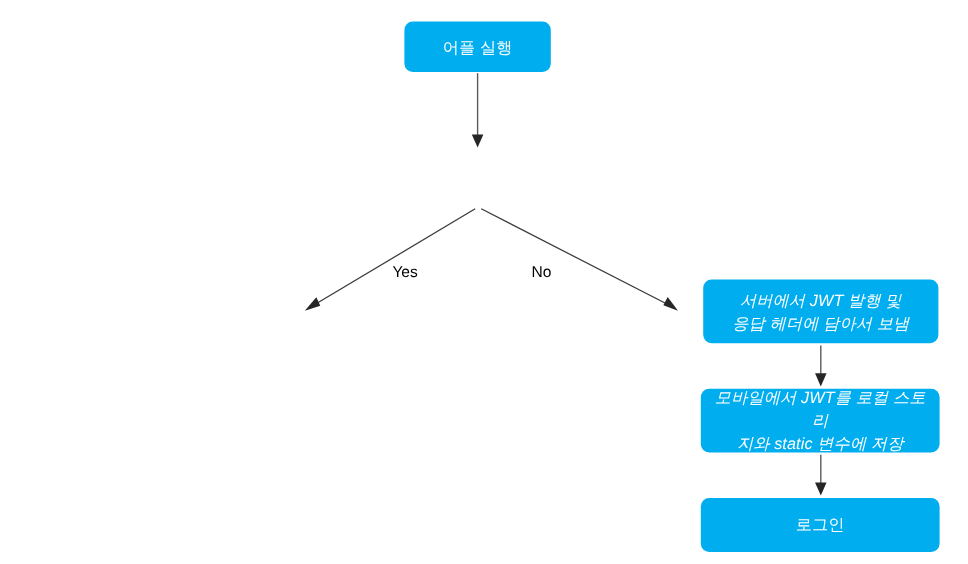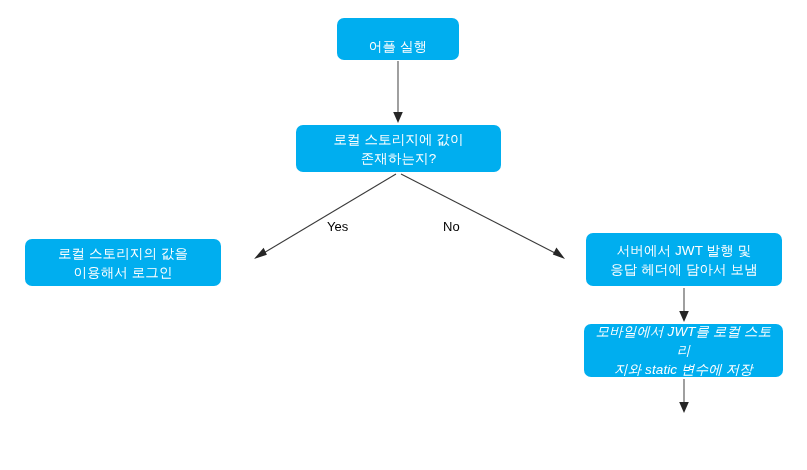--- a/index.html
+++ b/index.html
@@ -92,42 +92,37 @@
       <line class="arrow-line" x1="684" y1="288" x2="684" y2="314"></line>
       <polygon class="arrow-head" points="684,322 679.2,311 688.8,311"></polygon>
     </g>
 
     <g>
       <line class="arrow-line" x1="684" y1="379" x2="684" y2="405"></line>
       <polygon class="arrow-head" points="684,413 679.2,402 688.8,402"></polygon>
     </g>
   </svg>
 
-  <div class="node" style="left:337px; top:18px; width:122px; height:42px;align-items:flex-end;">
+  <div class="node" style="left:337px; top:18px; width:122px; height:42px;">
     <span>어플 실행</span>
   </div>
 
-  <div class="node" style="left:296px; top:125px; width:205px; height:47px;">
-    <span>로컬 스토리지에 값이
-존재하는지?</span>
-  </div>
 
-  <div class="node" style="left:25px; top:239px; width:196px; height:47px;">
-    <span>로컬 스토리지의 값을
-이용해서 로그인</span>
-  </div>
 
-  <div class="node" style="left:586px; top:233px; width:196px; height:53px;">
+  <div class="node" style="left:586px; top:233px; width:196px; height:53px;font-style:italic;">
     <span>서버에서 JWT 발행 및
 응답 헤더에 담아서 보냄</span>
   </div>
 
   <div class="node" style="left:584px; top:324px; width:199px; height:53px;font-style:italic;">
     <span>모바일에서 JWT를 로컬 스토리
 지와 static 변수에 저장</span>
   </div>
 
+  <div class="node" style="left:584px; top:415px; width:199px; height:45px;">
+    <span>로그인</span>
+  </div>
 
   <div class="edge-label" style="left:327px; top:219px;">Yes</div>
 
   <div class="edge-label" style="left:443px; top:219px;">No</div>
 
 </div>
 
 </body></html>

